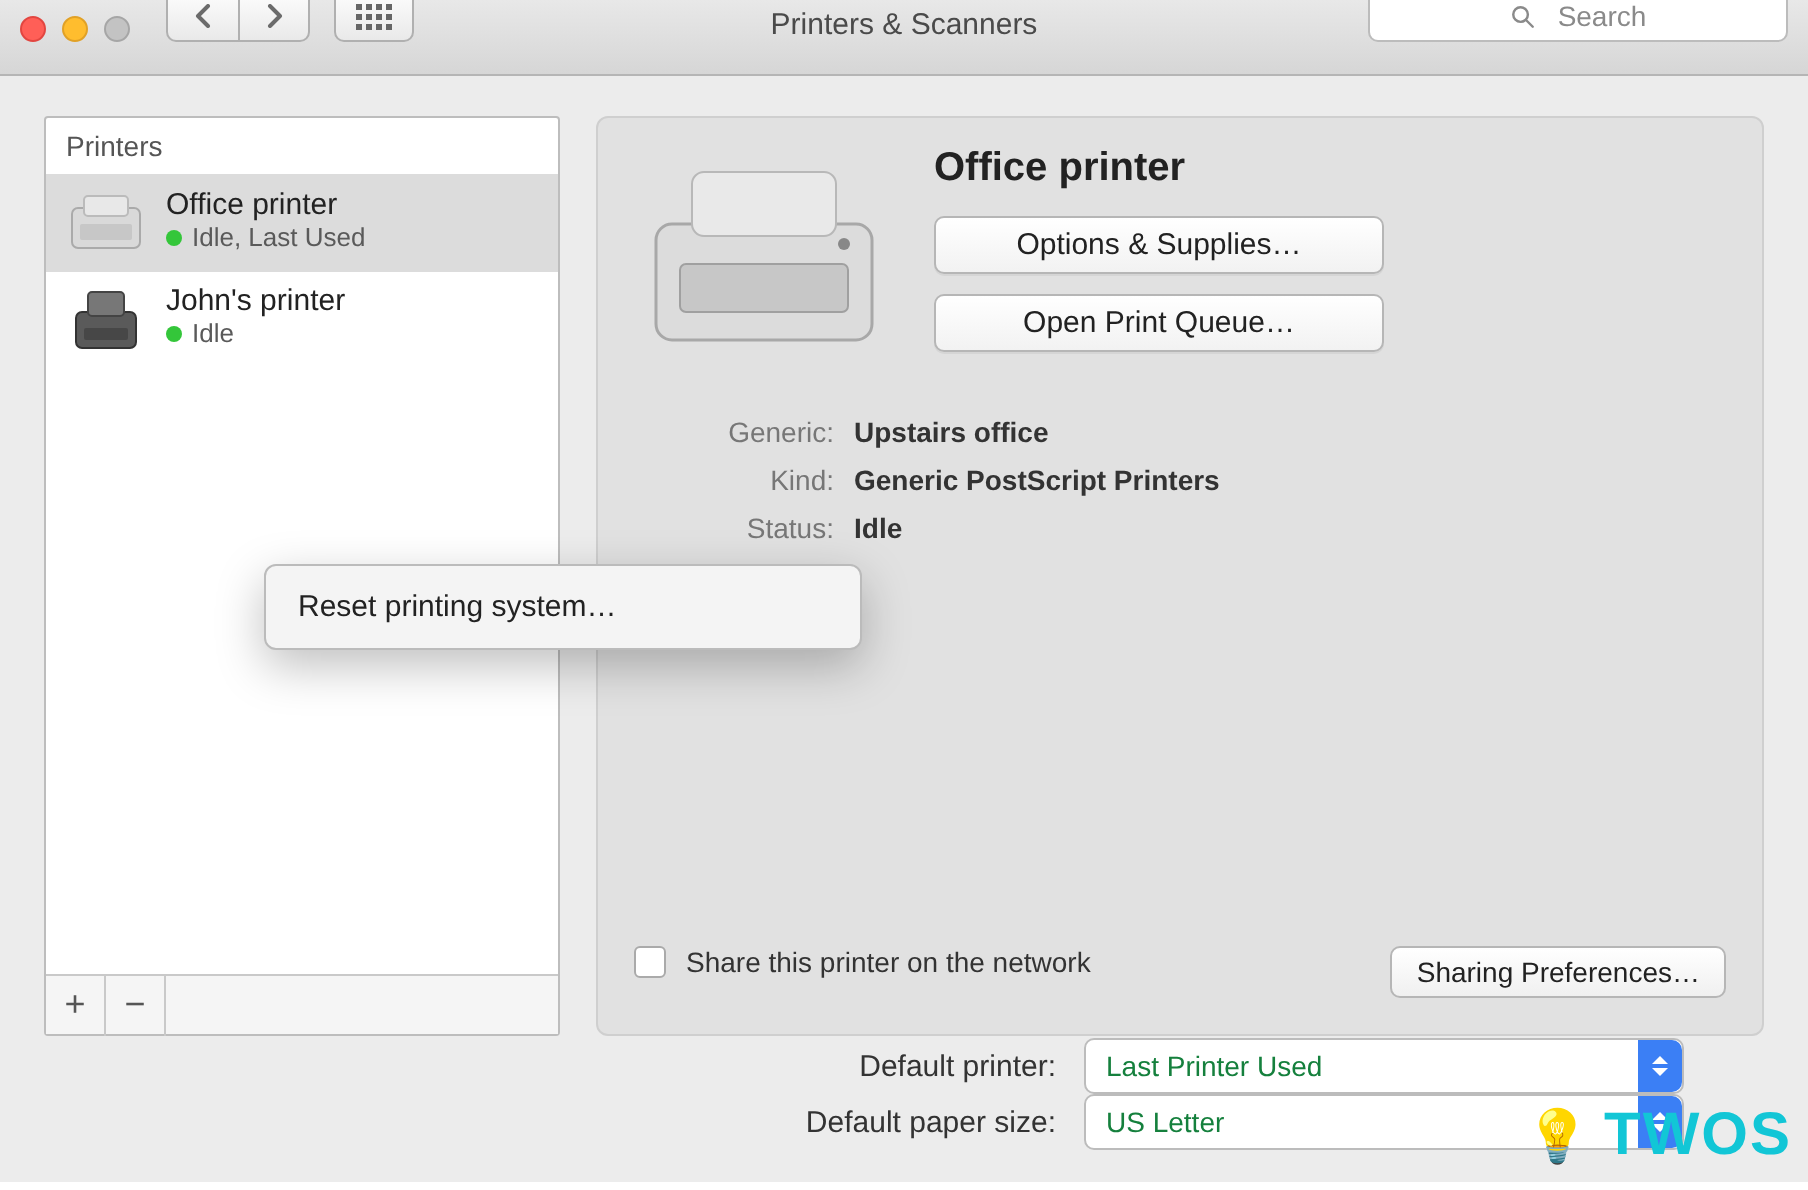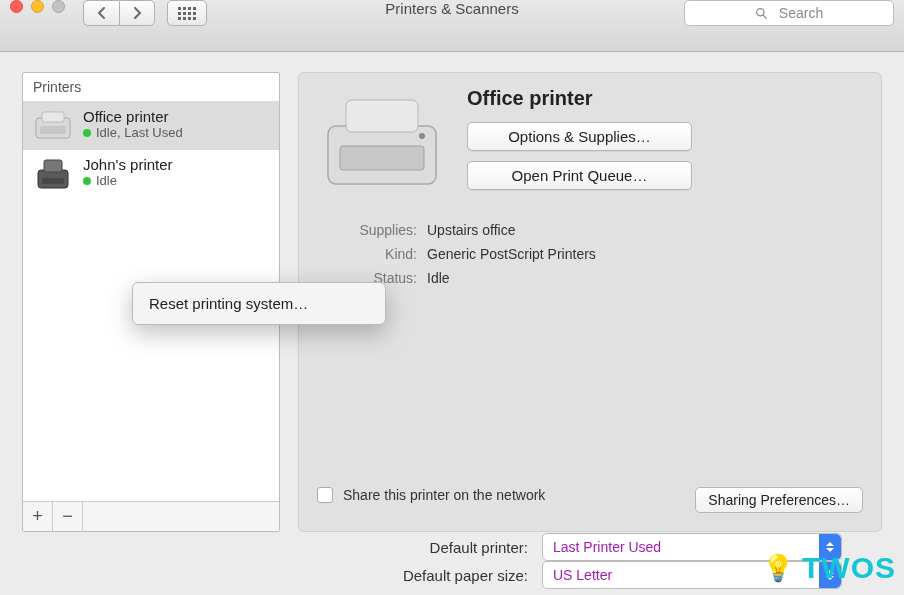--- a/index.html
+++ b/index.html
@@ -6,26 +6,26 @@
   body {
     font-family: -apple-system, "Helvetica Neue", Arial, sans-serif;
     background: #fff;
     width: 904px;
     height: 595px;
     overflow: hidden;
     font-size: 14px;
     color: #333;
   }
   .titlebar {
-    height: 52px;
+    height: 38px;
     background: linear-gradient(to bottom, #e8e8e8, #d6d6d6);
     border-bottom: 1px solid #b5b5b5;
     display: flex;
-    align-items: flex-start;
-    padding: 0 10px;
+    align-items: flex-end;
+    padding: 16px 10px;
     position: relative;
   }
   .traffic-lights { display: flex; gap: 8px; margin-right: 12px; }
   .tl { width: 13px; height: 13px; border-radius: 50%; }
   .tl.red { background: #ff5f57; border:1px solid #e24640;}
   .tl.yellow { background: #ffbd2e; border:1px solid #e1a126;}
   .tl.grey { background: #c3c3c3; border:1px solid #a6a6a6;}
   .nav-group {
     display: flex;
     margin-left: 6px;
@@ -111,21 +111,21 @@
   .mac-btn{
     display:block;width:225px;
     background:linear-gradient(to bottom,#ffffff,#f2f2f2);
     border:1px solid #b6b6b6;border-radius:5px;
     padding:5px 0;text-align:center;font-size:15px;color:#222;
     margin-bottom:10px;
     box-shadow:0 1px 0 rgba(0,0,0,0.05);
   }
   .kv{display:grid;grid-template-columns:110px 1fr;row-gap:8px;margin-top:22px;font-size:14px;}
   .kv .label{text-align:right;color:#777;padding-right:10px;}
-  .kv .val{color:#333;}
+  .kv .val{color:#333;font-weight:bold;}
   .share-row{
     position:absolute;bottom:18px;left:18px;right:18px;
     display:flex;align-items:flex-start;gap:10px;
   }
   .checkbox{width:16px;height:16px;background:#fff;border:1px solid #aaa;border-radius:3px;}
   .share-label{flex:1;font-size:14px;color:#333;}
   .small-btn{
     background:linear-gradient(to bottom,#ffffff,#f0f0f0);
     border:1px solid #b6b6b6;border-radius:5px;
     padding:4px 12px;font-size:14px;color:#222;
@@ -133,33 +133,33 @@
   .bottom-form{
     margin-top:1px;
     display:grid;grid-template-columns:340px 300px;align-items:center;
     justify-content:start;
     padding-left:180px;
   }
   .bottom-form .lbl{text-align:right;padding-right:14px;font-size:15px;color:#333;}
   .select{
     height:28px;background:#fff;border:1px solid #bcbcbc;border-radius:5px;
     display:flex;align-items:center;padding:0 10px;position:relative;
-    font-size:14px;color:#a21caf;
+    font-size:14px;color:#15803d;
   }
   .select .arrows{
     position:absolute;right:0;top:0;bottom:0;width:22px;
     background:#3b7ff5;border-radius:0 5px 5px 0;
     display:flex;flex-direction:column;align-items:center;justify-content:center;
   }
   .select .arrows::before{content:"";border:4px solid transparent;border-bottom-color:#fff;margin-bottom:2px;}
   .select .arrows::after{content:"";border:4px solid transparent;border-top-color:#fff;}
   .context-menu{
     position:absolute;
     left:132px;top:282px;
-    width:254px;
+    width:299px;
     background:#f4f4f4;border:1px solid #bbb;border-radius:6px;
     box-shadow:0 8px 24px rgba(0,0,0,0.25);
     padding:12px 16px;font-size:15px;color:#222;
     z-index:50;
   }
   .watermark{
     position:absolute;right:8px;bottom:10px;
     font-size:30px;font-weight:900;letter-spacing:1px;
     color:#12c6d6;
     display:flex;align-items:center;gap:6px;
@@ -277,21 +277,21 @@
           </svg>
         </div>
         <div class="detail-right">
           <div class="detail-title">Office printer</div>
           <div class="mac-btn">Options &amp; Supplies…</div>
           <div class="mac-btn">Open Print Queue…</div>
         </div>
       </div>
 
       <div class="kv">
-        <div class="label">Supplies:</div>
+        <div class="label">Generic:</div>
         <div class="val">Upstairs office</div>
         <div class="label">Kind:</div>
         <div class="val">Generic PostScript Printers</div>
         <div class="label">Status:</div>
         <div class="val">Idle</div>
       </div>
 
       <div class="share-row">
         <div class="checkbox"></div>
         <div class="share-label">Share this printer on the network</div>

